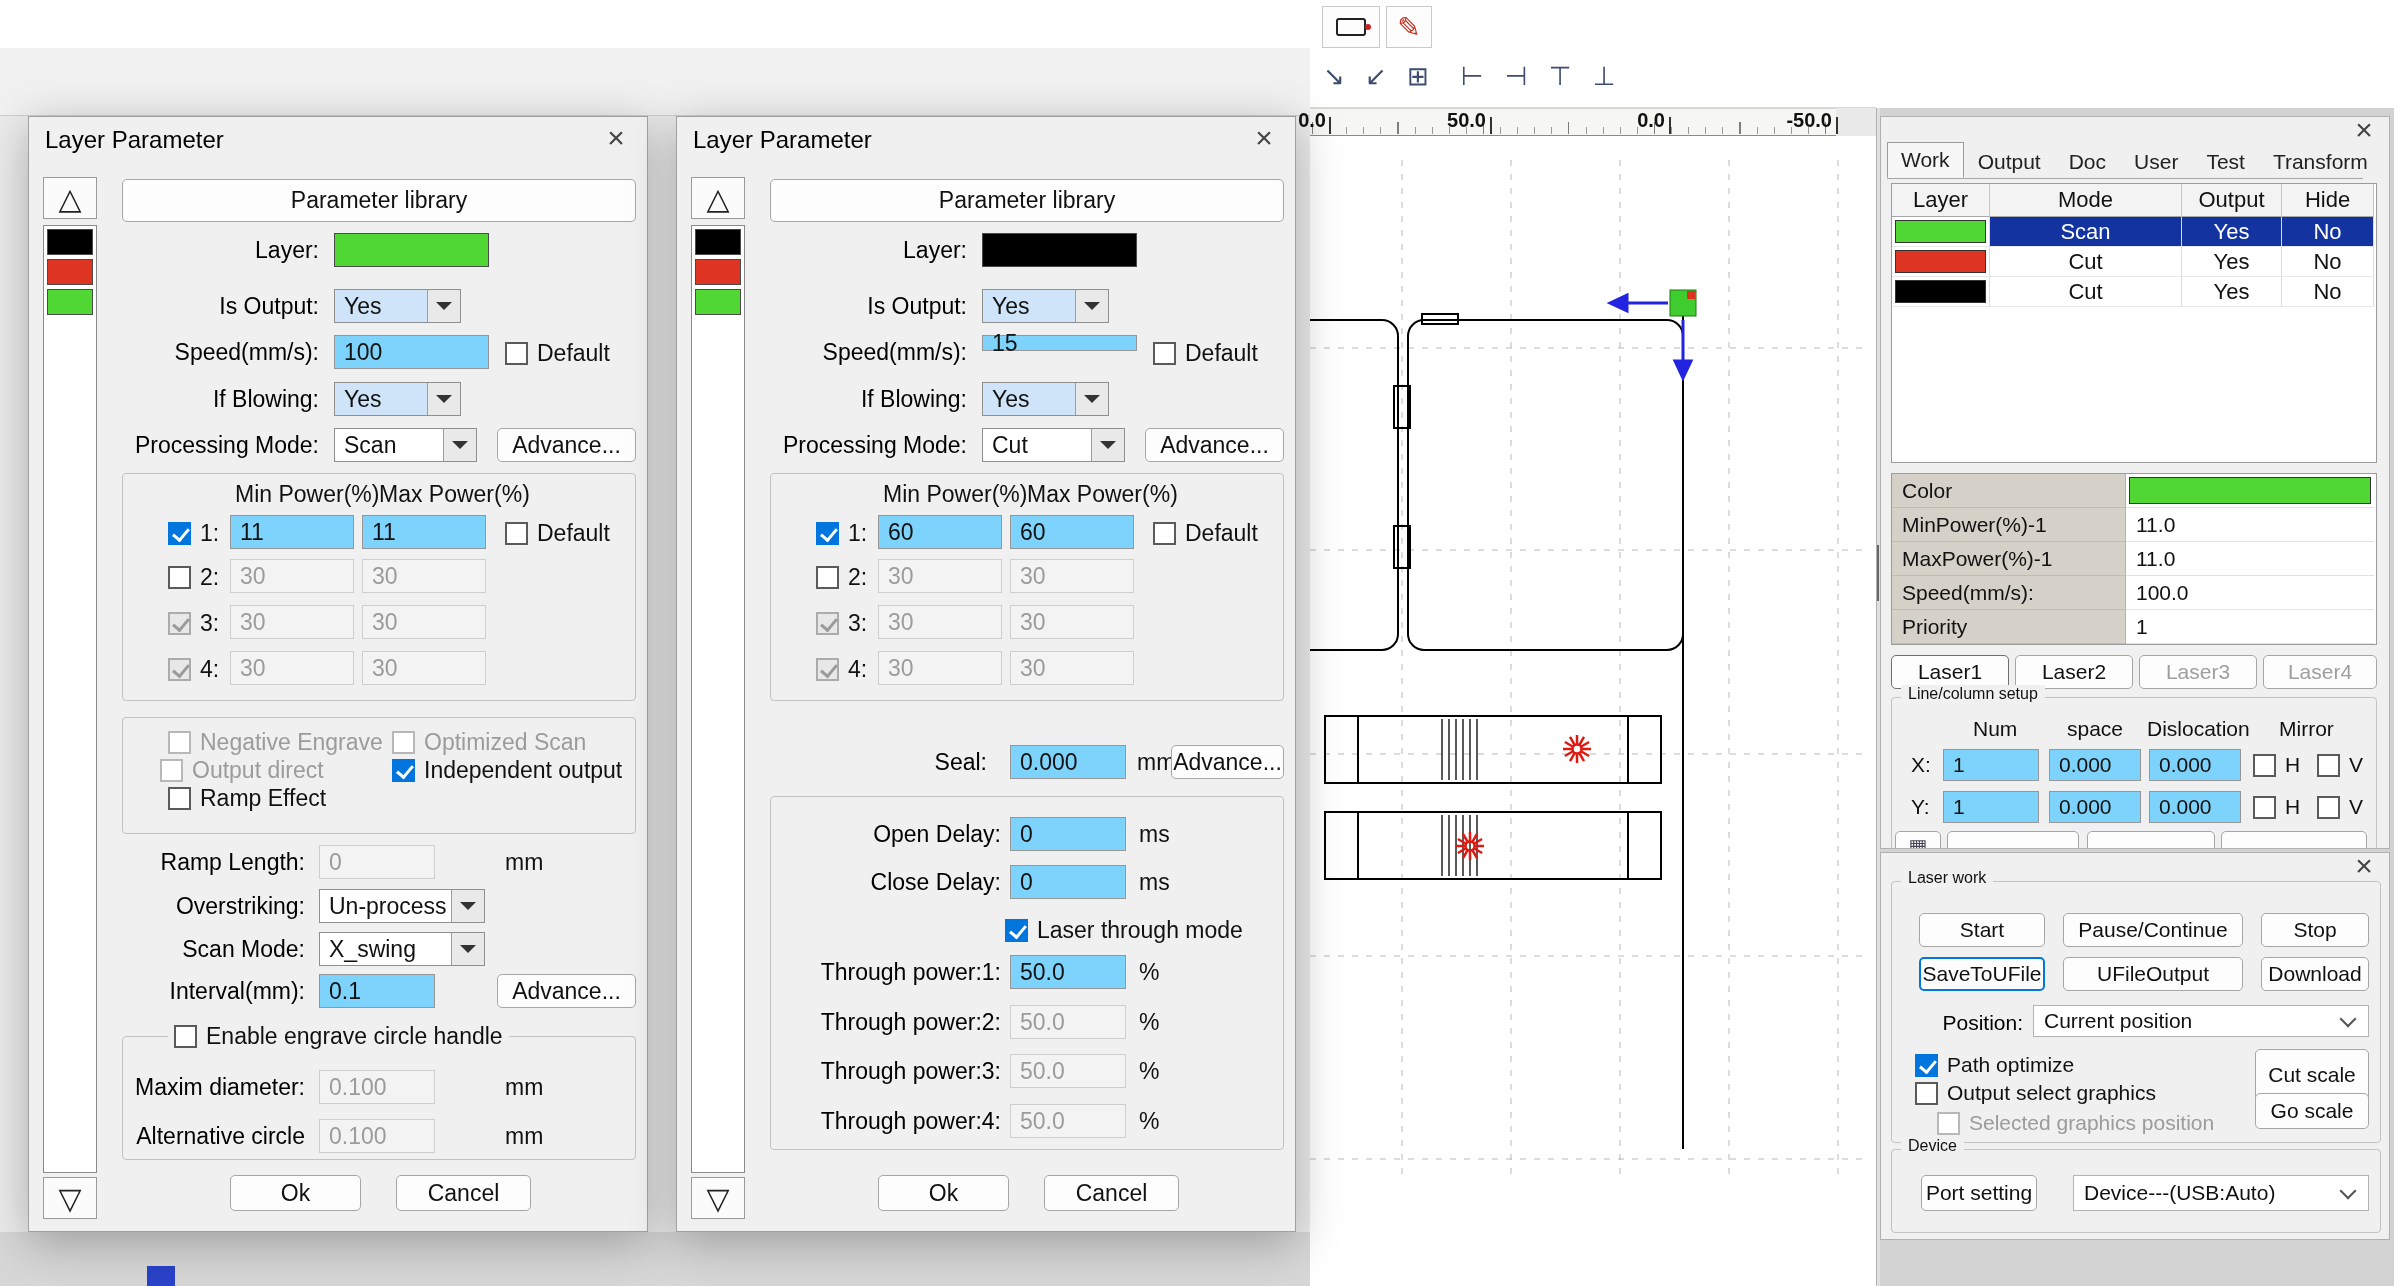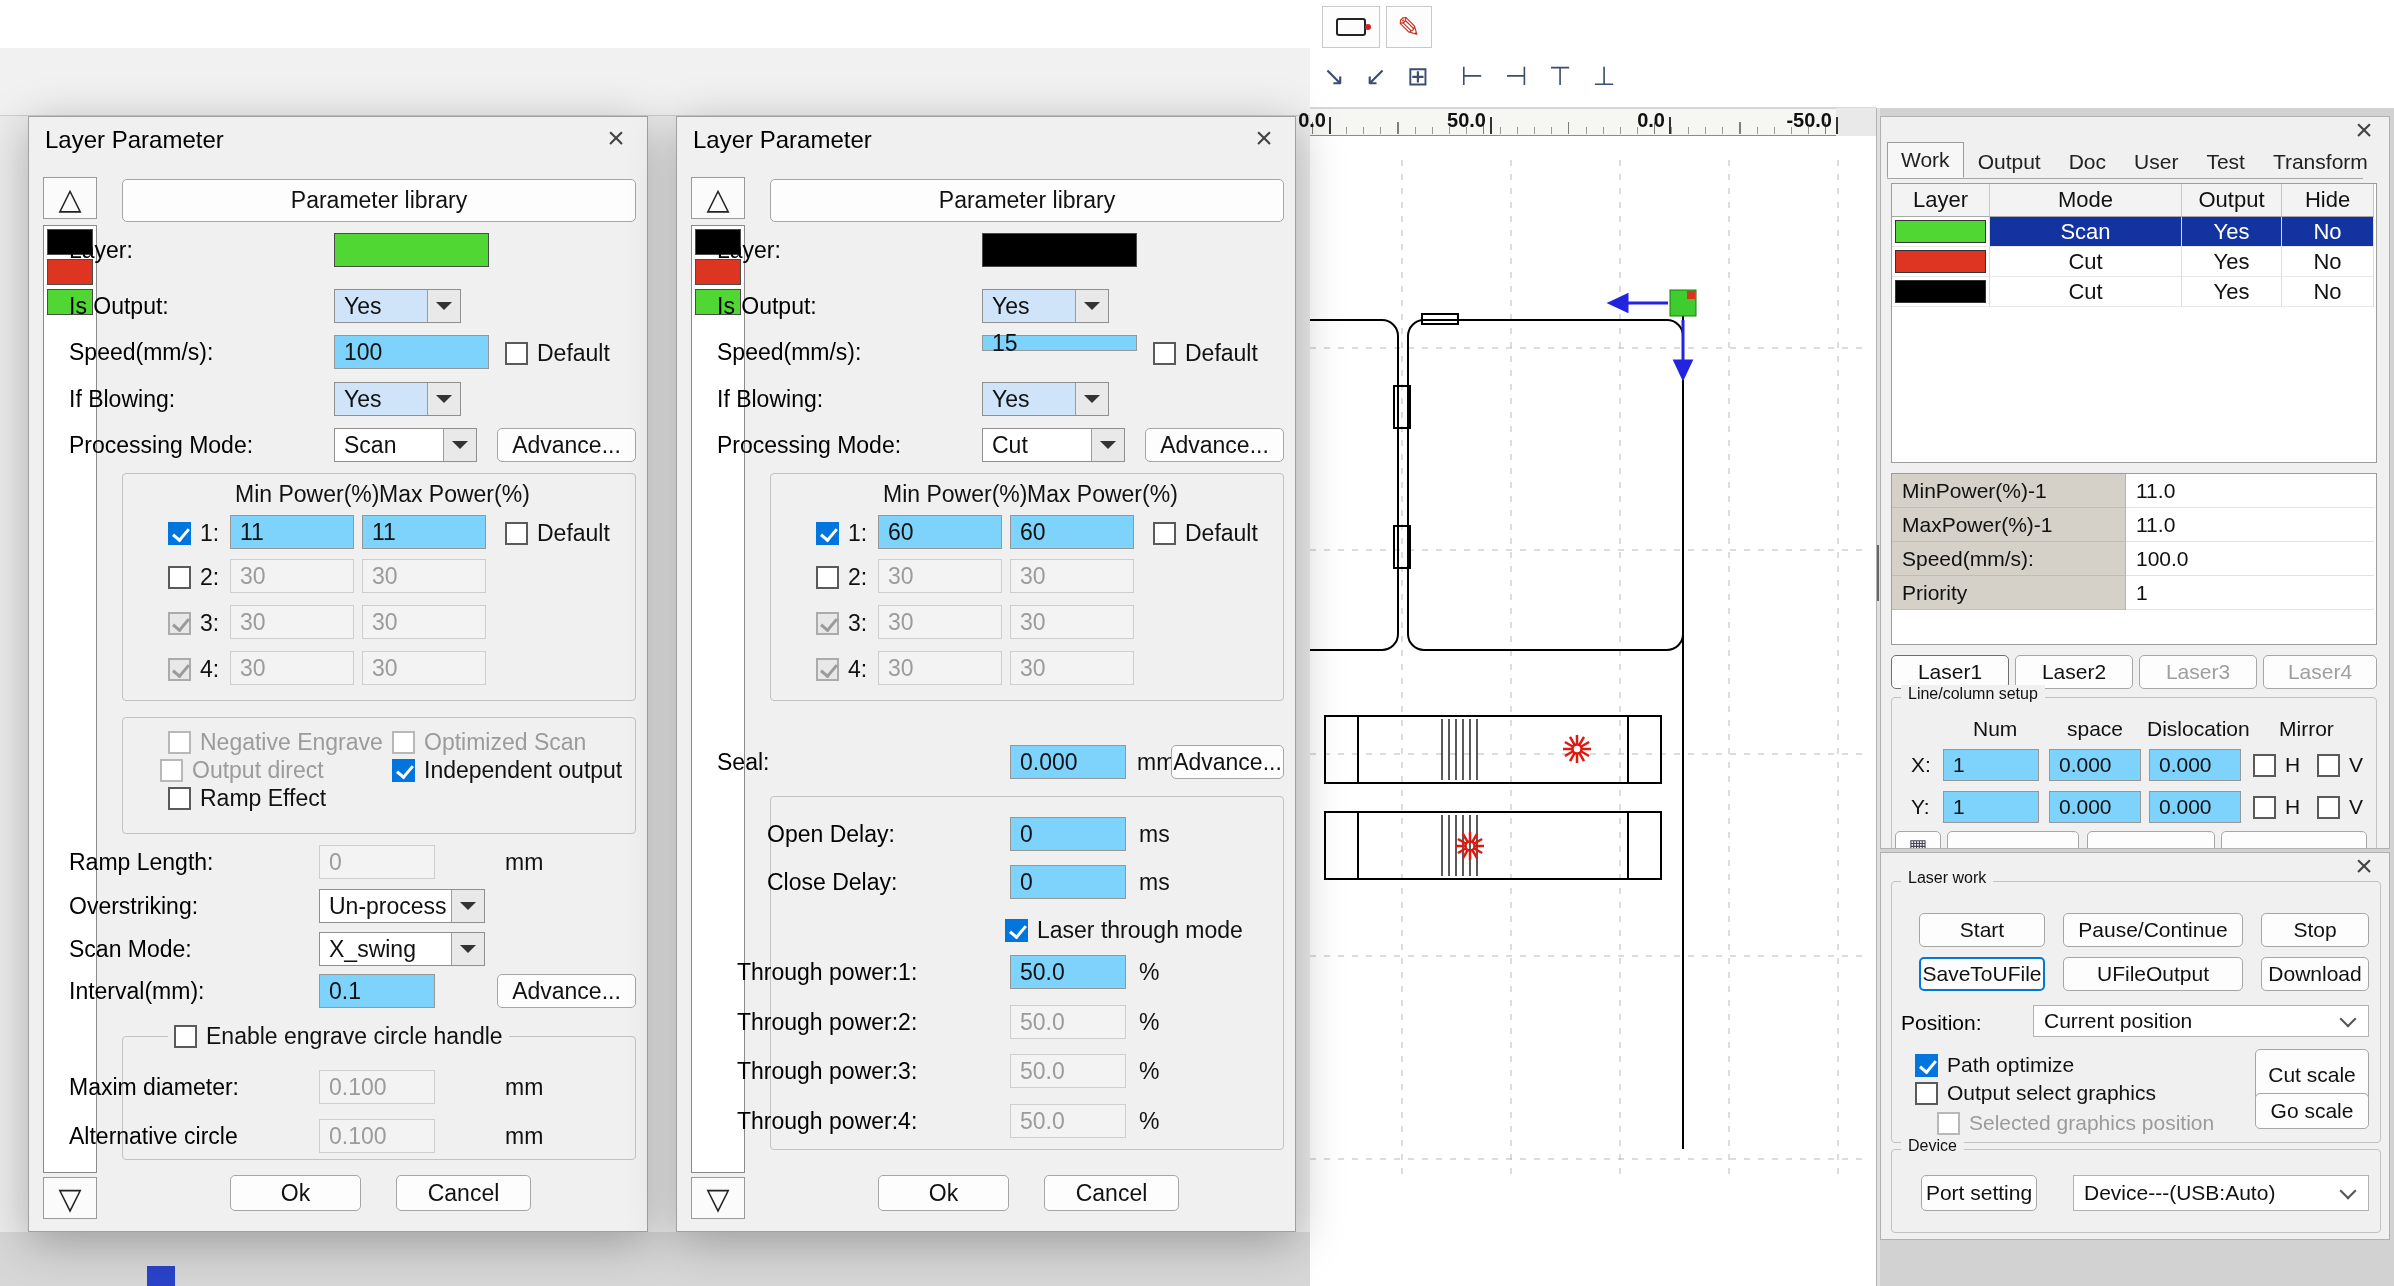--- a/index.html
+++ b/index.html
@@ -16,21 +16,21 @@
 .btn.dim{color:#9e9e9e}
 .inp{position:absolute;background:#7dd3fc;border:1px solid #979797;display:flex;align-items:center;padding-left:9px;font-size:23px;white-space:nowrap}
 .inp.dis{background:#f3f3f3;color:#9b9b9b;border-color:#cecece}
 .cmb{position:absolute;background:#fff;border:1px solid #8f8f8f;display:flex;align-items:stretch}
 .cmb .v{flex:1;display:flex;align-items:center;padding-left:9px;font-size:23px;white-space:nowrap}
 .cmb.hl .v{background:#cfe4f9}
 .cmb .a{width:33px;border-left:1px solid #9d9d9d;background:#e9e9e9;display:flex;align-items:center;justify-content:center}
 .cmb .a::after{content:"";width:0;height:0;border:8px solid transparent;border-top-color:#333;margin-top:8px}
 .fcmb{position:absolute;background:#fff;border:1px solid #b3b3b3;display:flex;align-items:center;padding-left:10px;font-size:21px;white-space:nowrap}
 .fcmb::after{content:"";width:10px;height:10px;border-right:2px solid #555;border-bottom:2px solid #555;transform:rotate(45deg);margin-left:auto;margin-right:14px;margin-top:-5px}
-.lbl{position:absolute;font-size:23px;color:#000;white-space:nowrap;height:34px;line-height:34px}
+.lbl{position:absolute;text-align:right;font-size:23px;color:#000;white-space:nowrap;height:34px;line-height:34px}
 .txt{position:absolute;font-size:23px;white-space:nowrap;height:34px;line-height:34px}
 .chk{width:23px;height:23px;border:2px solid #5a5a5a;background:#fff;display:inline-block;flex:none;position:relative}
 .chk.on{background:#0075dd;border-color:#0075dd}
 .chk.on::after{content:"";position:absolute;left:6px;top:1px;width:7px;height:13px;border:solid #fff;border-width:0 3px 3px 0;transform:rotate(40deg)}
 .chk.dison{background:#e8e8e8;border-color:#ababab}
 .chk.dison::after{content:"";position:absolute;left:6px;top:1px;width:7px;height:13px;border:solid #9a9a9a;border-width:0 3px 3px 0;transform:rotate(40deg)}
 .chk.disoff{border-color:#b8b8b8}
 .copt{position:absolute;display:flex;align-items:center;gap:9px;font-size:23px;white-space:nowrap}
 .copt.gray{color:#9b9b9b}
 .grp{position:absolute;border:1px solid #c2c2c2;border-radius:4px}
@@ -488,20 +488,26 @@
             <span class="lsw" style="background: rgb(0, 0, 0);"></span>
           </div>
         <div class="c">Cut</div>
         <div class="c">Yes</div>
         <div class="c">No</div>
       </div>
     </div>
 
     <div class="ptab" style="left:10px;top:356px;width:486px;height:172px">
       <div class="prow">
+        <div class="pk">Color</div>
+        <div class="pv">
+            <span class="lsw" style="background: rgb(80, 215, 51);"></span>
+          </div>
+      </div>
+      <div class="prow">
         <div class="pk">MinPower(%)-1</div>
         <div class="pv">11.0</div>
       </div>
       <div class="prow">
         <div class="pk">MaxPower(%)-1</div>
         <div class="pv">11.0</div>
       </div>
       <div class="prow">
         <div class="pk">Speed(mm/s):</div>
         <div class="pv">100.0</div>

